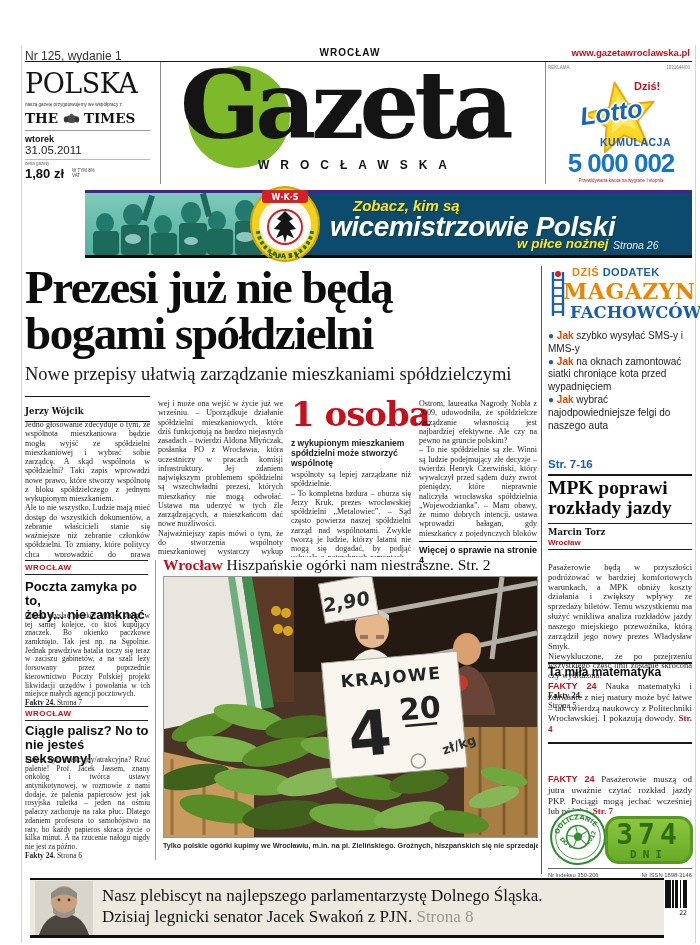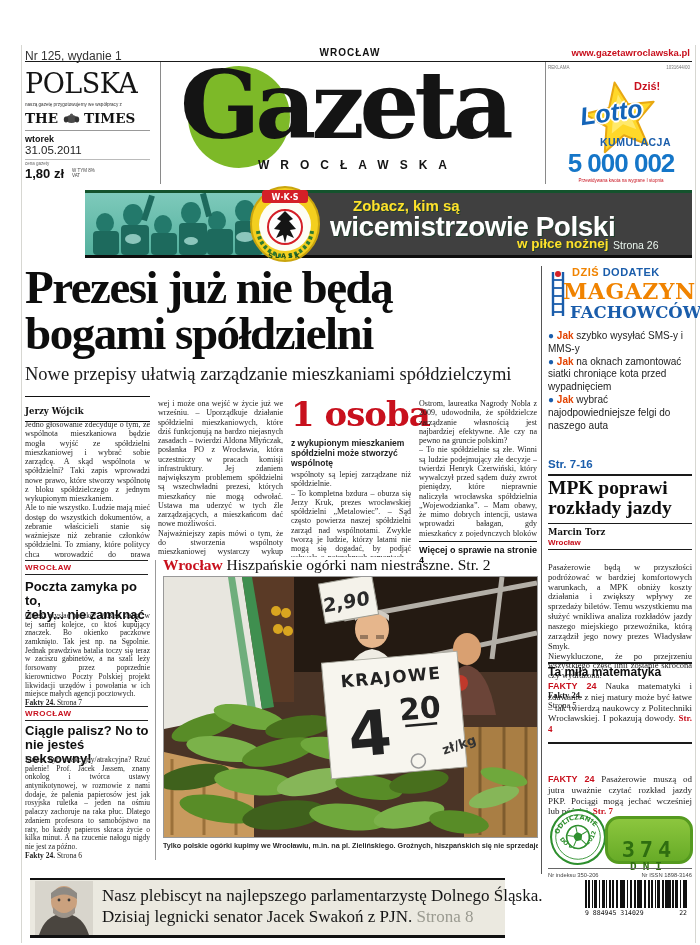--- a/index.html
+++ b/index.html
@@ -15,21 +15,21 @@
   .blue{color:#1a5dab;}
   .orange{color:#f08300;}
   .body-col{font-family:"Liberation Serif",serif;font-size:8px;line-height:1.16;color:#1d1d1d;text-align:justify;}
   .body-sm{font-family:"Liberation Serif",serif;font-size:7.5px;line-height:1.16;color:#1d1d1d;text-align:justify;}
   .side-note{font-family:"Liberation Serif",serif;font-size:9px;line-height:1.2;color:#1d1d1d;text-align:justify;}
   .lbl-wroclaw{border-top:1.5px solid #222;border-bottom:1px solid #222;padding:2px 0 2px 0;
       font-size:8px;font-weight:bold;letter-spacing:.5px;color:#c8101d;}
   .fakty{font-weight:bold;}
   .art-title{font-weight:bold;font-size:13px;line-height:1.08;color:#0e0e0e;white-space:pre-line;}
   .note-title{font-weight:bold;font-size:12px;line-height:1.08;color:#0e0e0e;white-space:pre-line;}
-  .banner-green{background:#404040;border-top:3px solid #14532d;border-bottom:3px solid #0d0d0d;}
+  .banner-green{background:#0c4a6e;border-top:3px solid #4c1d95;border-bottom:3px solid #0d0d0d;font-style:italic;}
   .shadow-txt{text-shadow:1px 1px 0 rgba(10,60,30,.6);}
   .led{background:linear-gradient(180deg,#8cc63e,#67ab27);border:3px solid #559a1f;border-radius:14px;
        font-family:"DejaVu Sans Mono",monospace;color:#2f6e10;text-align:center;}
   .barcode{background-image:repeating-linear-gradient(90deg,#111 0 1.5px,transparent 1.5px 3.5px),
            repeating-linear-gradient(90deg,#111 0 2.5px,transparent 2.5px 9px);}
 </style>
 </head>
 <body>
 
 <div id="page">
@@ -344,36 +344,36 @@
       <g stroke="#2e8f2e" stroke-width="1">
           <line x1="28" y1="23" x2="28" y2="17.5"></line>
           <line x1="32.5" y1="26.2" x2="37.5" y2="24.5"></line>
           <line x1="30.8" y1="31.5" x2="34" y2="36"></line>
           <line x1="25.2" y1="31.5" x2="22" y2="36"></line>
           <line x1="23.5" y1="26.2" x2="18.5" y2="24.5"></line>
         </g>
     </svg>
   </div>
   <div class="abs led" style="left:605px;top:816px;width:82px;height:42px;">
-    <div style="font-size:22px;font-weight:bold;letter-spacing:5px;line-height:1;margin-top:20px;text-align:center;">374</div>
+    <div style="font-size:28px;font-weight:bold;letter-spacing:5px;line-height:1;margin-top:2px;text-align:center;">374</div>
     <div style="font-size:11px;font-weight:bold;letter-spacing:6px;line-height:1;">DNI</div>
   </div>
 
   <div class="hr" style="left:548px;top:868px;width:144px;background:#666;"></div>
   <div class="abs" style="left:548px;top:872px;width:144px;font-size:5.8px;color:#444;display:flex;justify-content:space-between;">
     <span>Nr indeksu 350-206</span>
     <span>Nr ISSN 1898-3146</span>
   </div>
   <div class="abs barcode" style="left:585px;top:880px;width:102px;height:28px;"></div>
   <div class="abs" style="left:585px;top:909px;width:102px;font-family:'DejaVu Sans Mono',monospace;font-size:6.5px;display:flex;justify-content:space-between;color:#111;">
     <span>9 884945 314029</span>
     <span>22</span>
   </div>
 
-  <div class="abs" style="left:30px;top:878px;width:475px;height:60px;background:#ebe9e0;border-top:2px solid #111;border-bottom:3px solid #111;box-sizing:border-box;">
+  <div class="abs" style="left:30px;top:878px;width:634px;height:60px;background:#ebe9e0;border-top:2px solid #111;border-bottom:3px solid #111;box-sizing:border-box;">
     <div class="abs" style="left:5px;top:1px;width:58px;height:54px;overflow:hidden;">
       <svg width="58" height="54" viewBox="0 0 58 54">
         <rect width="58" height="54" fill="#d8d5cc"></rect>
         <path d="M4,54 Q10,34 29,32 Q48,34 54,54 Z" fill="#4a453f"></path>
         <ellipse cx="29" cy="20" rx="13" ry="15" fill="#caa17e"></ellipse>
         <path d="M16,12 Q29,0 42,12 L42,18 Q29,9 16,18 Z" fill="#8e8a84"></path>
         <path d="M18,26 Q29,38 40,26 L40,32 Q29,42 18,32 Z" fill="#9b938a"></path>
         <circle cx="24" cy="19" r="1.4" fill="#3a3a3a"></circle>
           <circle cx="34" cy="19" r="1.4" fill="#3a3a3a"></circle>
       </svg>

